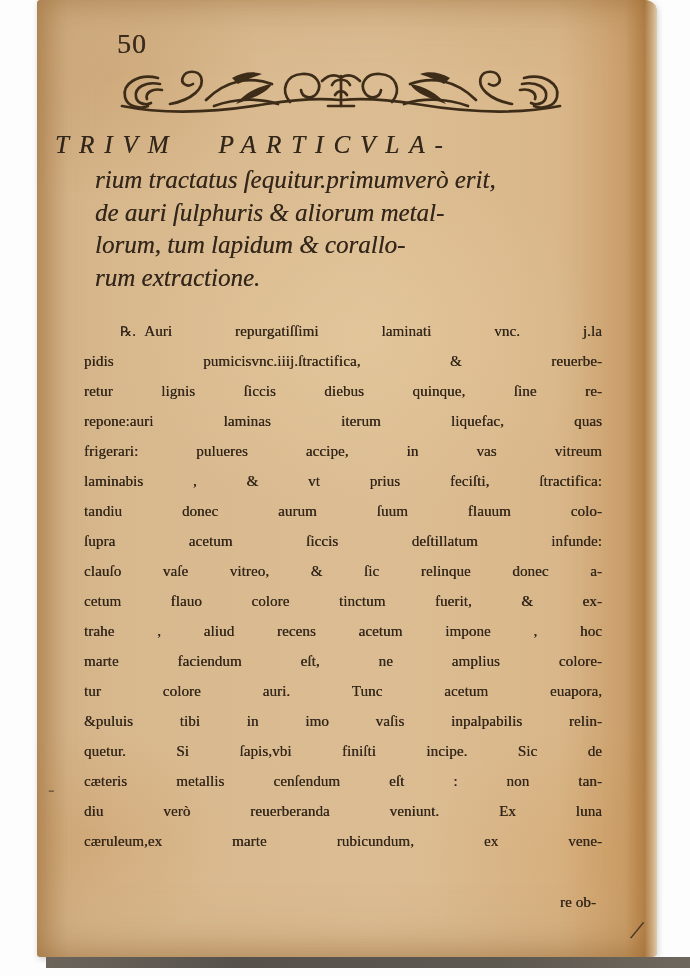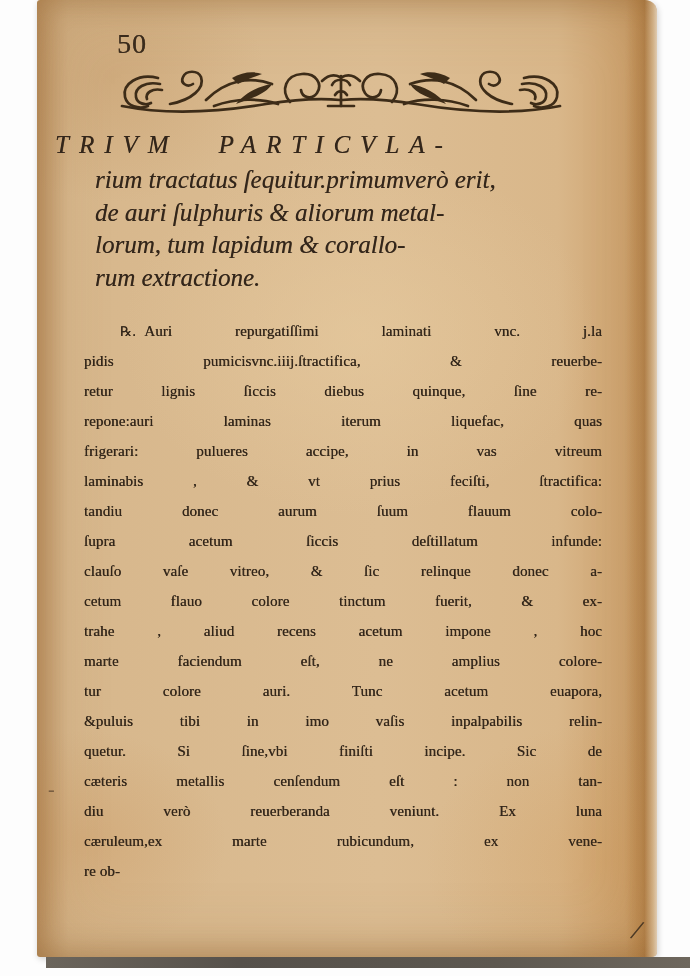--- a/index.html
+++ b/index.html
@@ -69,21 +69,21 @@
   .line {
     height:30px; line-height:30px;
     text-align:justify; text-align-last:justify;
     white-space:nowrap; overflow:visible;
   }
   .line.first { text-indent:36px; }
   .rx {
     font-family:"DejaVu Sans","DejaVu Serif",serif;
     font-size:0.88em; margin-right:8px;
   }
-  .catchword-line { height:30px; line-height:30px; padding-right:6px; }
+  .catchword-line { height:30px; line-height:30px; text-align:right; padding-right:6px;margin-top:31px; }
   .pen-mark {
     position:absolute; left:633px; top:915px;
     font-style:italic; font-size:27px; color:#4d3a26;
     transform:rotate(12deg); text-shadow:0 0 .5px rgba(70,50,30,.6);
   }
   .margin-mark {
     position:absolute; left:48px; top:778px;
     font-size:20px; color:#5a4530; opacity:.7;
   }
 </style>
@@ -142,21 +142,21 @@
       <div class="line">frigerari: pulueres accipe, in vas vitreum</div>
       <div class="line">laminabis , &amp; vt prius feciſti, ſtractifica:</div>
       <div class="line">tandiu donec aurum ſuum flauum colo-</div>
       <div class="line">ſupra acetum ſiccis deſtillatum infunde:</div>
       <div class="line">clauſo vaſe vitreo, &amp; ſic relinque donec a-</div>
       <div class="line">cetum flauo colore tinctum fuerit, &amp; ex-</div>
       <div class="line">trahe , aliud recens acetum impone , hoc</div>
       <div class="line">marte faciendum eſt, ne amplius colore-</div>
       <div class="line">tur colore auri.  Tunc acetum euapora,</div>
       <div class="line">&amp;puluis tibi in imo vaſis inpalpabilis relin-</div>
-      <div class="line">quetur. Si ſine,vbi finiſti incipe.  Sic de</div>
+      <div class="line">quetur. Si ſapis,vbi finiſti incipe.  Sic de</div>
       <div class="line">cæteris metallis cenſendum eſt : non tan-</div>
       <div class="line">diu verò reuerberanda veniunt.  Ex luna</div>
       <div class="line">cæruleum,ex marte rubicundum, ex vene-</div>
       <div class="catchword-line">re ob-</div>
     </div>
 
     <div class="margin-mark">-</div>
     <div class="pen-mark">/</div>
 
   </div>

